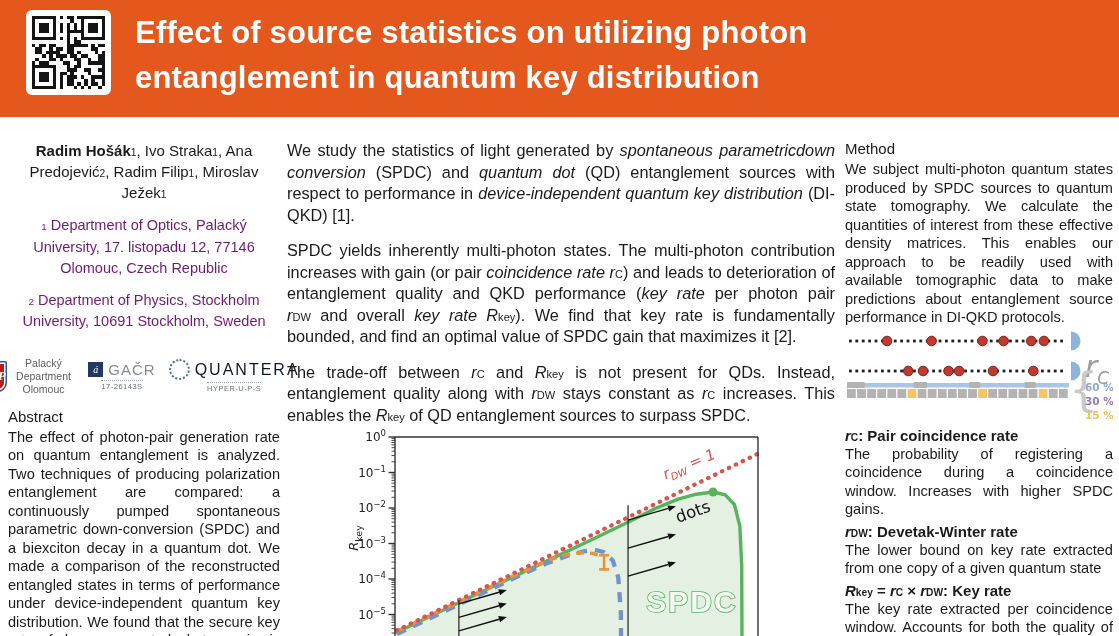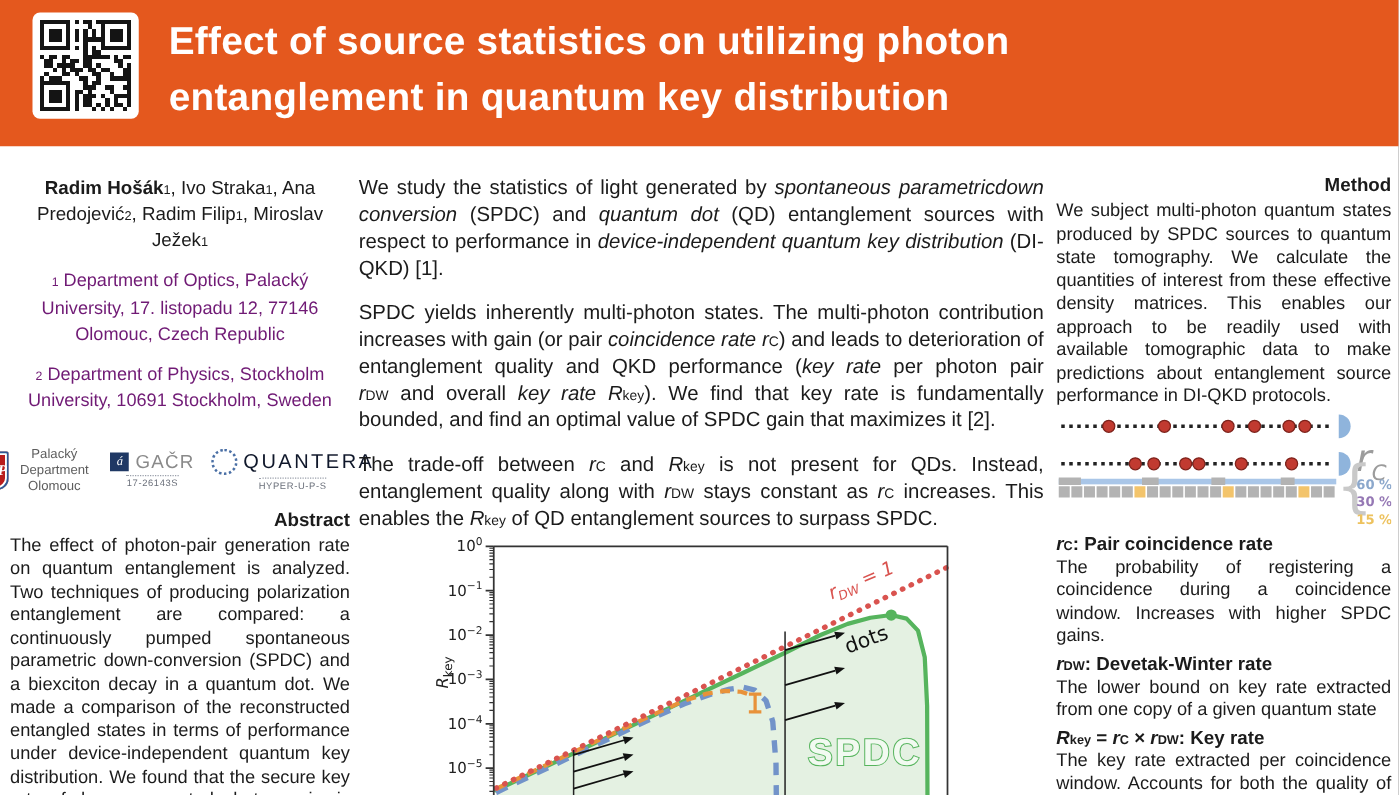--- a/index.html
+++ b/index.html
@@ -32,21 +32,21 @@
           box-shadow:inset 0 0 0 1.5px #2F5894, inset 0 0 0 3px #ffffff;}
   .logo-text{font-size:10.5px;color:#5d5d5d;text-align:center;line-height:1.25;}
   .gacr-badge{width:15px;height:15px;background:#1F3864;color:#fff;display:flex;align-items:center;
           justify-content:center;font-family:"Liberation Serif",serif;font-style:italic;font-size:10px;}
   .gacr-name{font-size:15px;color:#8a8a8a;letter-spacing:1px;}
   .logo-sub{font-size:7.5px;color:#6a6f7a;border-top:1px dotted #9aa0ab;margin-top:2px;padding-top:1px;
             letter-spacing:.5px;}
   .quantera-ring{width:17px;height:17px;border:2px dotted #4A6FA5;border-radius:50%;}
   .quantera-name{font-size:16px;font-weight:400;color:#0f172a;letter-spacing:2px;}
   
-  .sec-heading{text-align:right;font-weight:700;font-size:15px;margin:0 0 3px;}
+  .sec-heading{text-align:left;font-weight:400;font-size:15px;margin:0 0 3px;}
   .body-text{text-align:justify;font-size:14.6px;line-height:18.5px;}
   .mid-p{text-align:justify;font-size:16.3px;line-height:21.5px;margin:0 0 14px;}
   .def-heading{text-align:left;font-weight:700;font-size:15px;margin:4px 0 1px;}
   .def-body{text-align:justify;font-size:14.6px;line-height:18.5px;}
   
   .chart{position:absolute;left:287px;top:426px;font-family:"DejaVu Sans",sans-serif;}
   .rc-svg{display:block;margin:4px 0 2px;font-family:"DejaVu Sans",sans-serif;}
 </style>
 </head>
 <body>

